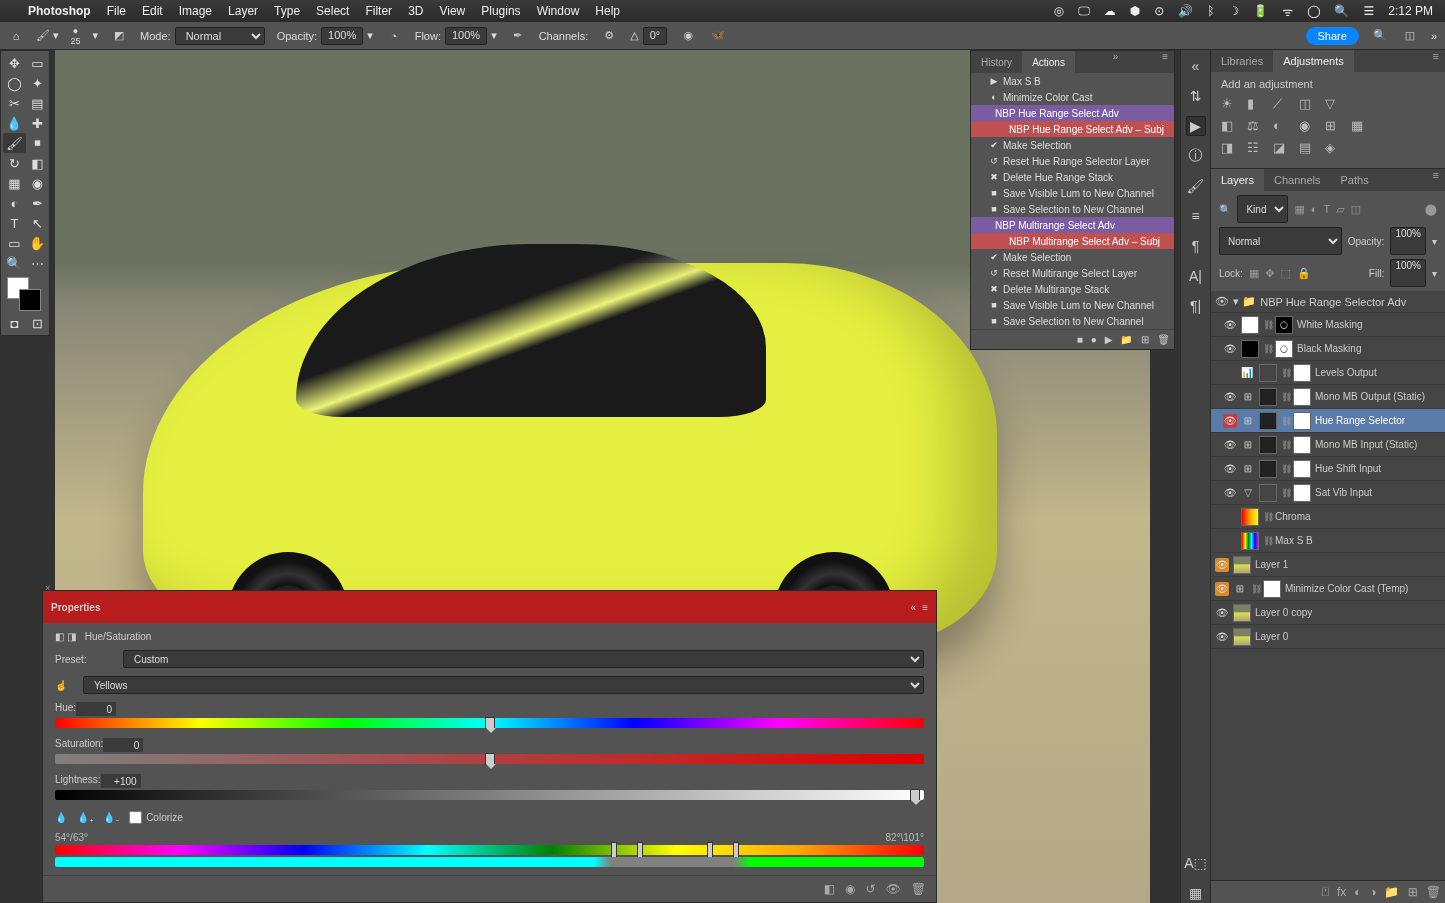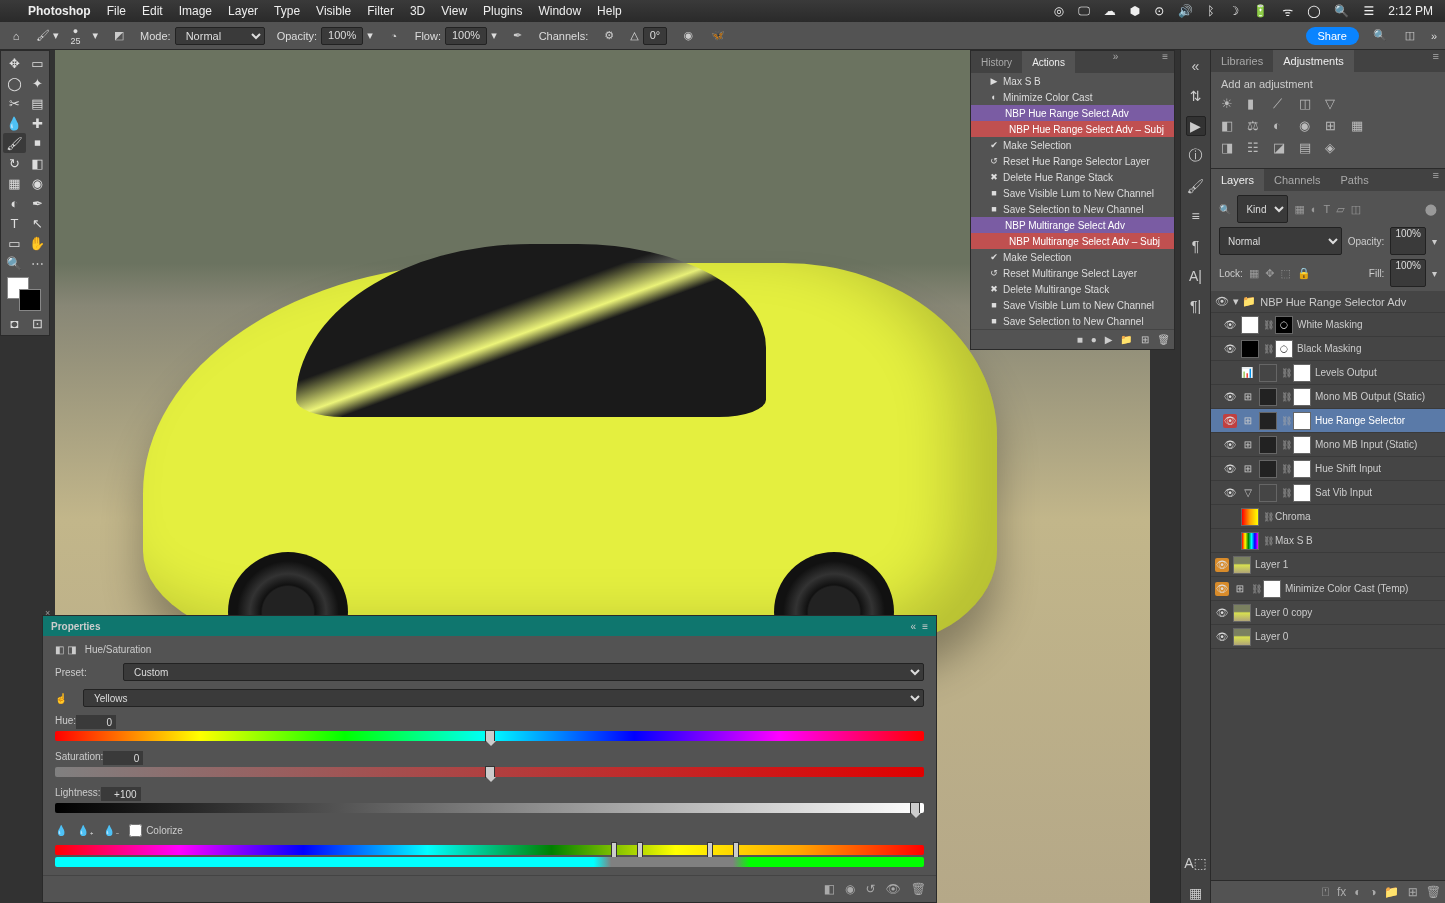--- a/index.html
+++ b/index.html
@@ -39,21 +39,21 @@
 
 
 .actions-panel { position: absolute; top: 50px; right: 270px; width: 205px; background: #535353; border: 1px solid #2a2a2a; font-size: 10px; }
 .panel-tabs { display: flex; background: #424242; height: 22px; align-items: flex-start; }
 .panel-tab { padding: 0 10px; color: #aaa; height: 100%; display: flex; align-items: center; cursor: pointer; }
 .panel-tab.active { background: #535353; color: #eee; }
 .panel-menu { margin-left: auto; padding: 0 6px; color: #aaa; }
 .action-list { max-height: 280px; overflow-y: auto; }
 .action-item { display: flex; align-items: center; padding: 2px 4px 2px 18px; height: 16px; color: #ddd; cursor: pointer; gap: 4px; white-space: nowrap; overflow: hidden; }
 .action-item .action-icon { width: 10px; height: 10px; display: inline-flex; align-items: center; justify-content: center; font-size: 9px; flex-shrink: 0; }
-.action-item.purple { background: #7a5ca3; color: #fff; padding-left: 20px; }
+.action-item.purple { background: #7a5ca3; color: #fff; padding-left: 10px; }
 .action-item.red { background: #c05050; color: #fff; padding-left: 24px; }
 .action-controls { display: flex; justify-content: flex-end; padding: 4px; gap: 8px; border-top: 1px solid #444; }
 
 
 .right-column { position: absolute; right: 0; top: 50px; width: 265px; bottom: 0; background: #535353; border-left: 1px solid #2a2a2a; display: flex; }
 .right-icons-strip { width: 30px; background: #424242; display: flex; flex-direction: column; align-items: center; padding-top: 6px; gap: 10px; border-right: 1px solid #2a2a2a; }
 .right-icons-strip .strip-icon { width: 20px; height: 20px; display: flex; align-items: center; justify-content: center; color: #ccc; font-size: 14px; border-radius: 2px; cursor: pointer; }
 .right-icons-strip .play-btn { background: #323232; border: 1px solid #222; }
 .right-panels { flex: 1; display: flex; flex-direction: column; }
 
@@ -85,21 +85,21 @@
 .layer-row .thumb.levels { background: #454545; }
 .layer-row .adj-ind { width: 14px; height: 14px; display: flex; align-items: center; justify-content: center; font-size: 10px; color: #ccc; }
 .layer-row .link { width: 8px; font-size: 9px; color: #aaa; }
 .layer-row .lname { flex: 1; font-size: 10px; white-space: nowrap; overflow: hidden; }
 .layer-group-row { height: 22px; display: flex; align-items: center; padding: 0 4px; gap: 4px; border-bottom: 1px solid #3a3a3a; }
 .layers-footer { display: flex; justify-content: flex-end; padding: 4px; gap: 8px; border-top: 1px solid #2a2a2a; color: #aaa; }
 .layers-footer .ficon { font-size: 12px; cursor: pointer; }
 
 
 .properties-panel { position: absolute; left: 42px; bottom: 0; width: 895px; background: #535353; border: 1px solid #2a2a2a; font-size: 10px; }
-.prop-header { display: flex; align-items: center; height: 20px; background: #0f766e; padding: 0 8px; }
+.prop-header { display: flex; align-items: center; height: 32px; background: #b91c1c; padding: 0 8px; }
 .prop-body { padding: 8px 12px; }
 .prop-body .prow { display: flex; align-items: center; margin-bottom: 8px; gap: 8px; }
 .prop-body .plabel { width: 60px; color: #ccc; }
 .prop-body select.wide { flex: 1; background: #3a3a3a; border: 1px solid #222; color: #ddd; height: 18px; font-size: 10px; padding: 0 6px; border-radius: 2px; }
 .prop-body .val-box { background: #3a3a3a; border: none; color: #ddd; width: 40px; text-align: right; padding: 1px 4px; height: 14px; font-size: 10px; }
 .slider-row { margin-bottom: 10px; }
 .slider-row .slider-head { display: flex; margin-bottom: 2px; }
 .slider-track { height: 10px; position: relative; border-radius: 2px; }
 .slider-track.hue { background: linear-gradient(to right, red, yellow, lime, cyan, blue, magenta, red); }
 .slider-track.sat { background: linear-gradient(to right, #808080, #e00000); }
@@ -126,21 +126,21 @@
 
 <div class="mac-menubar">
   <div class="left">
     <span class="apple-logo"></span>
     <span class="appname">Photoshop</span>
     <span>File</span>
     <span>Edit</span>
     <span>Image</span>
     <span>Layer</span>
     <span>Type</span>
-    <span>Visible</span>
+    <span>Select</span>
     <span>Filter</span>
     <span>3D</span>
     <span>View</span>
     <span>Plugins</span>
     <span>Window</span>
     <span>Help</span>
   </div>
   <div class="right">
     <span>◎</span>
     <span>🖵</span>
@@ -579,20 +579,24 @@
     </div>
     <div class="eyedroppers">
       <span>💧</span>
       <span>💧₊</span>
       <span>💧₋</span>
       <label style="display:flex;align-items:center;gap:4px">
           <input type="checkbox" style="">
           <span>Colorize</span>
         </label>
     </div>
+    <div class="range-labels">
+      <span>54°/63°</span>
+      <span>82°\101°</span>
+    </div>
     <div class="range-strip">
       <div class="strip-bar">
         <div class="range-marker" style="left:64%"></div>
         <div class="range-marker" style="left:67%"></div>
         <div class="range-marker" style="left:75%"></div>
         <div class="range-marker" style="left:78%"></div>
       </div>
       <div class="strip-bar bottom"></div>
     </div>
   </div>

